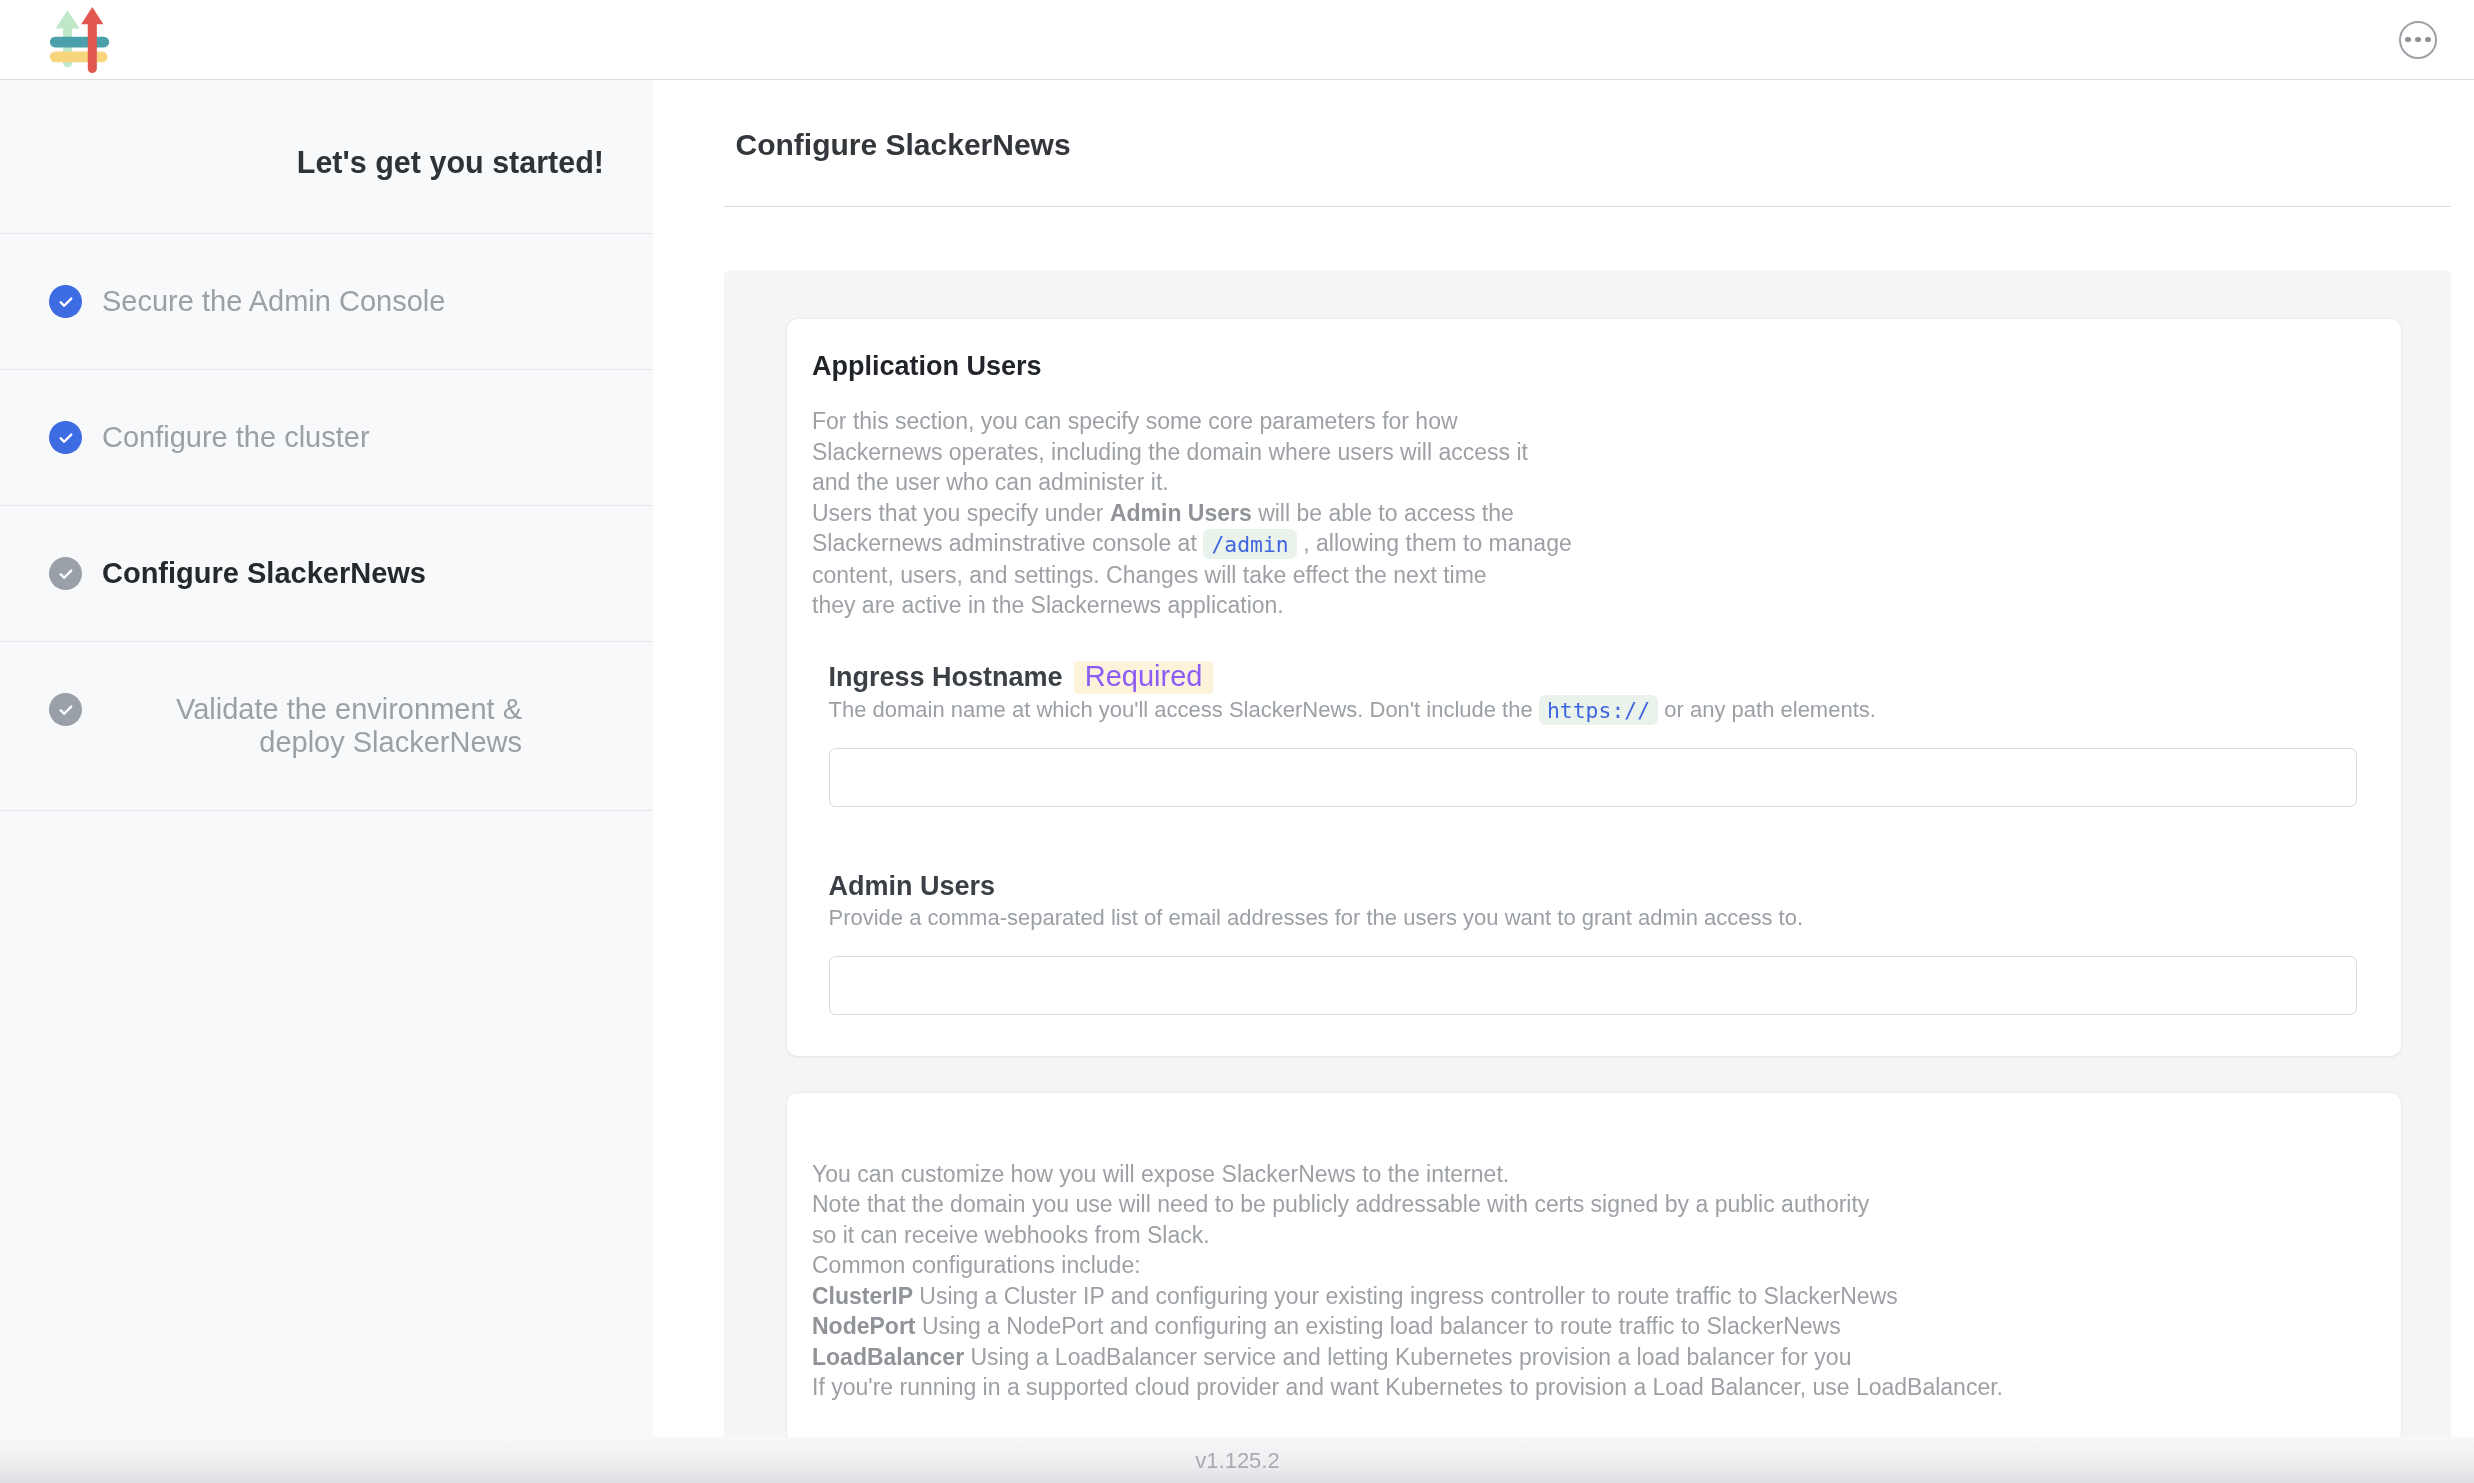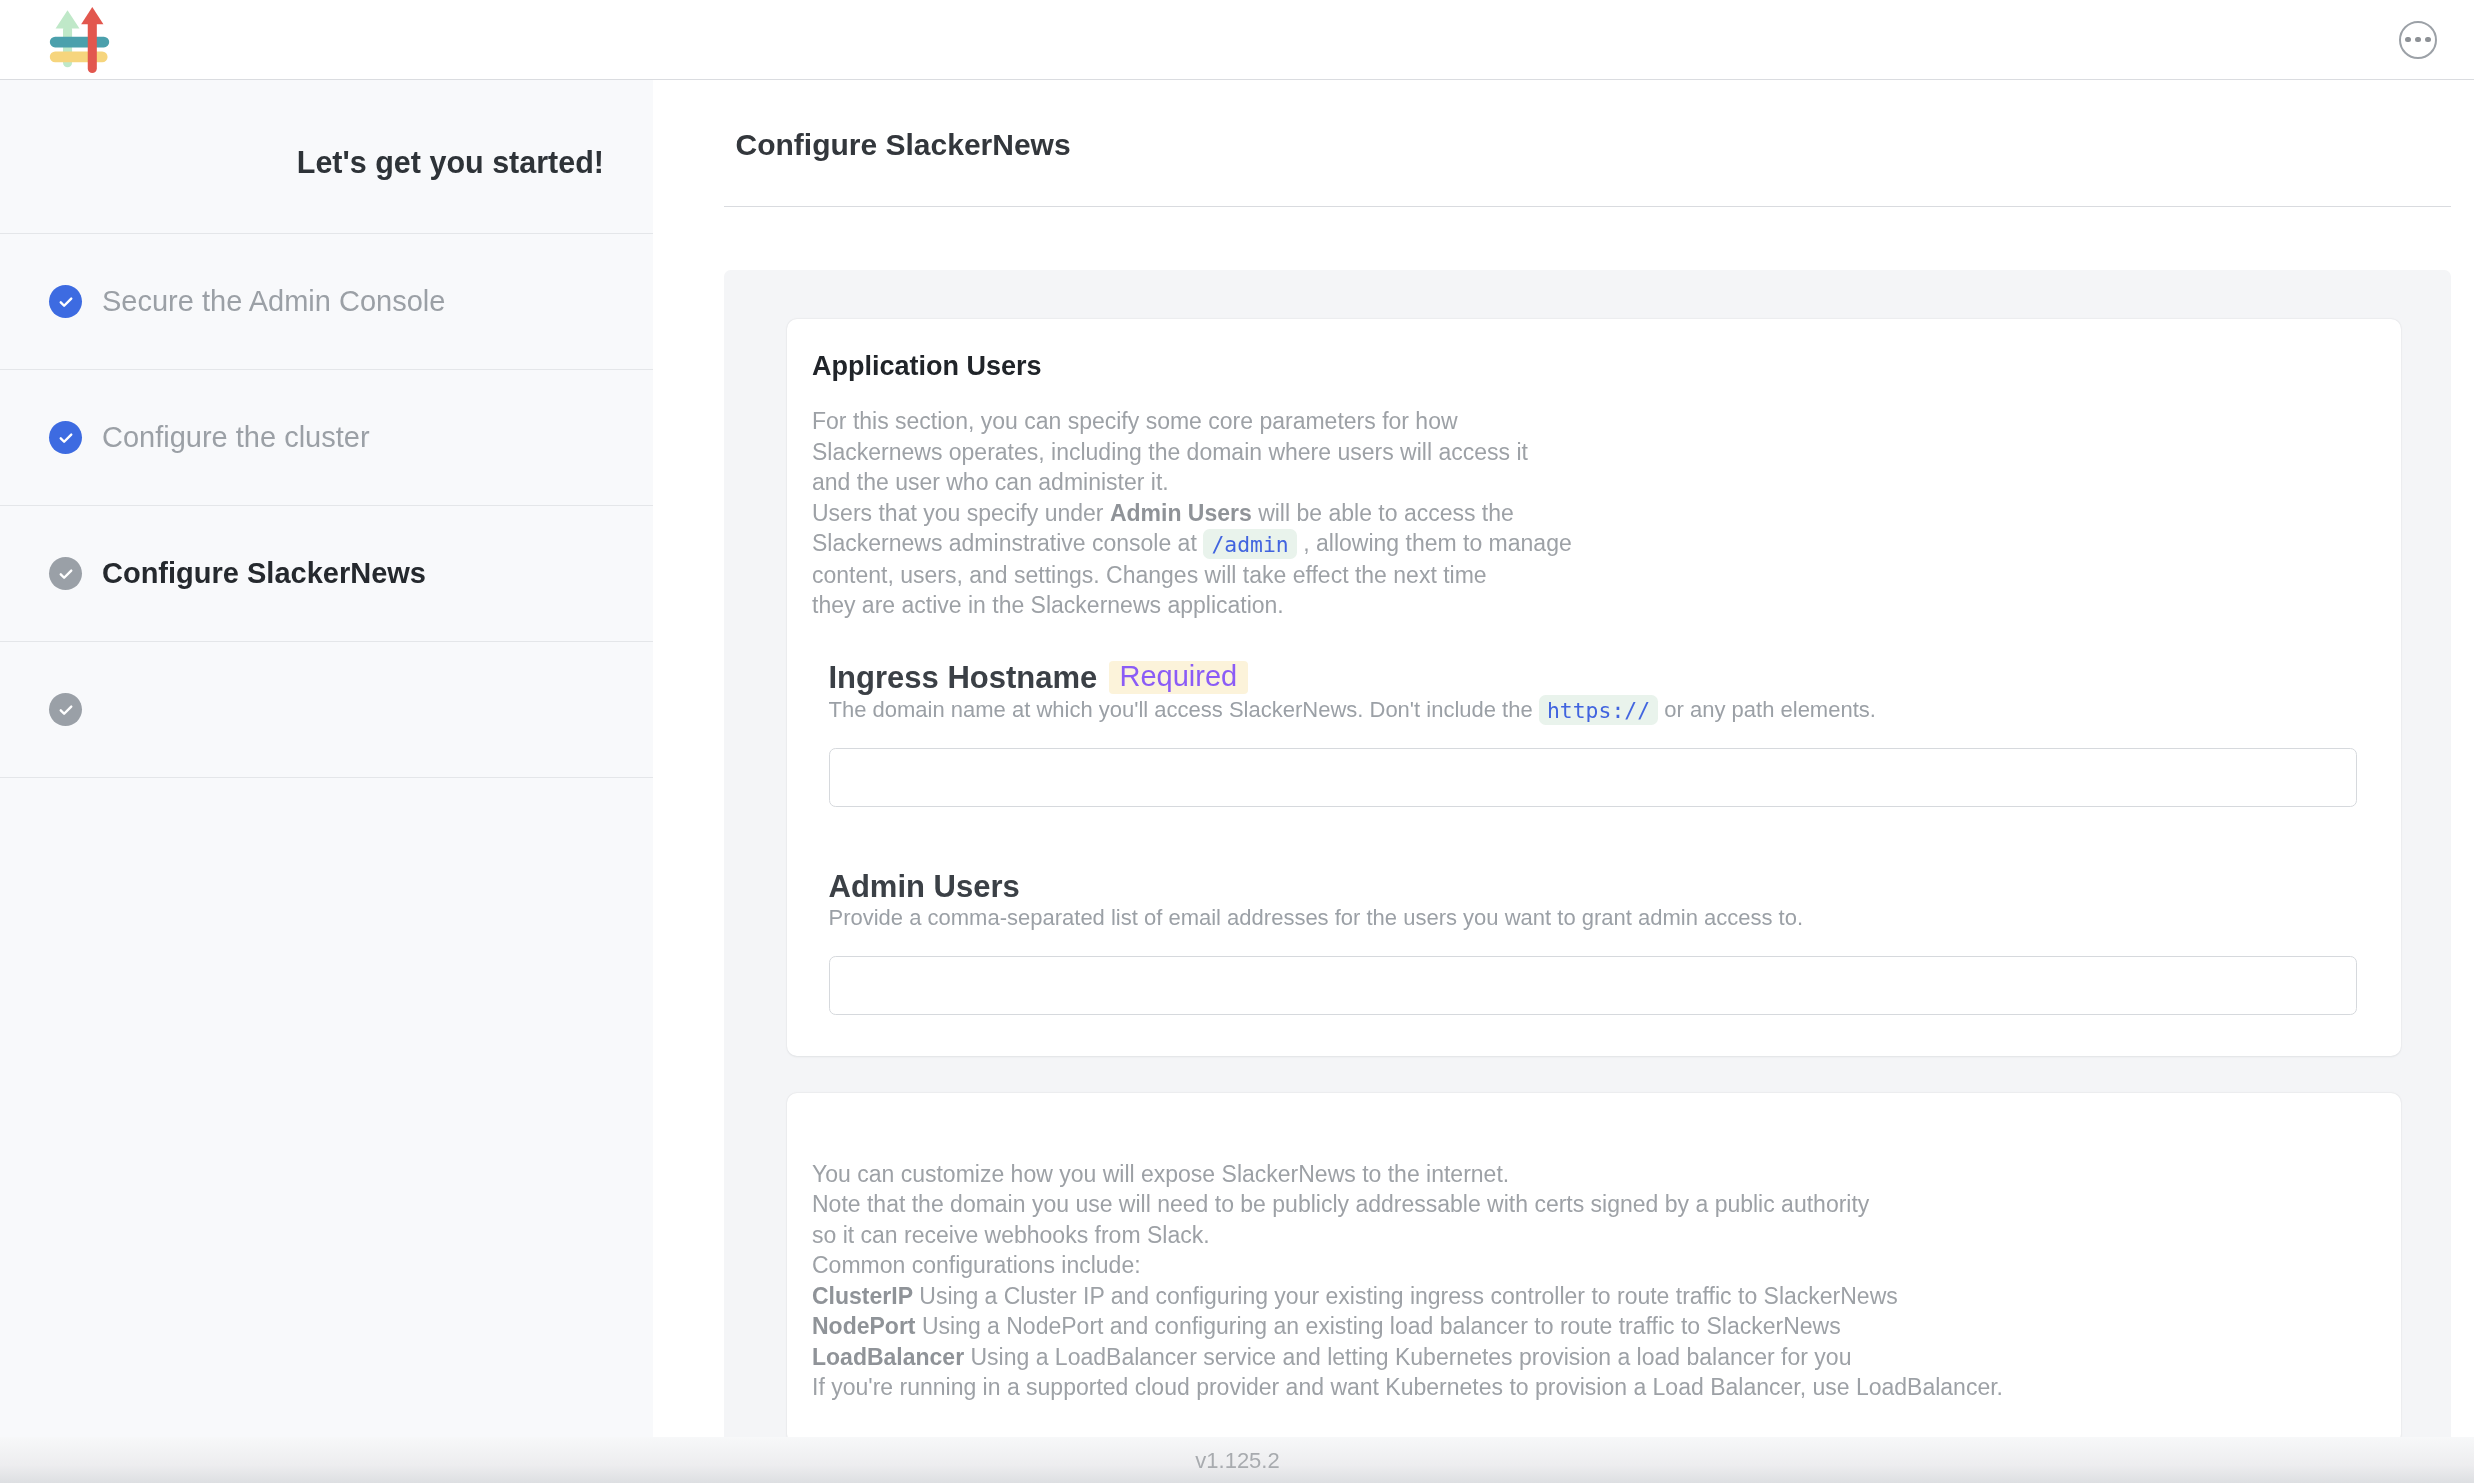--- a/index.html
+++ b/index.html
@@ -66,21 +66,21 @@
   .card-desc.wide-gap { margin-top:35px; }
   .seg-bold { font-weight:700; color:#8f9398; }
   .seg-code, .code-chip {
     font-family:"DejaVu Sans Mono", monospace; font-size:21.4px;
     color:#4164df; background:#e9f3ec; border-radius:6.6px; padding:2.5px 8.2px;
   }
   .field { margin-left:16.5px; margin-right:19px; }
   .field-1 { margin-top:40px; }
   .field-2 { margin-top:64px; }
   .field-label-row { display:flex; align-items:center; gap:11.5px; }
-  .field-label { font-size:31px; line-height:31px; font-weight:600; color:#3b4046; }
+  .field-label { font-size:27px; line-height:31px; font-weight:600; color:#3b4046; }
   .badge {
     font-size:29px; line-height:21.4px; color:#8b5cf6; background:#fcf3da;
     padding:5.8px 10.7px; border-radius:4.1px;
   }
   .field-help { margin-top:1.6px; font-size:22px; line-height:30.5px; color:#9ba0a6; }
   .text-input {
     margin-top:22px; width:100%; height:59px; background:#ffffff;
     border:0.8px solid #d6d9dd; border-radius:6.6px; font-size:23px;
     padding:0 18px; color:#33373c; outline:none; display:block;
     font-family:"Liberation Sans", sans-serif;
@@ -152,20 +152,21 @@
         </span>
         <span class="step-label">Configure SlackerNews</span>
       </div>
 
       <div class="step upcoming">
         <span class="step-icon">
           <svg viewBox="0 0 24 24" fill="none">
               <path d="M5 12.5l4.5 4.5L19 7.5" stroke="#ffffff" stroke-width="3.2" stroke-linecap="round" stroke-linejoin="round"></path>
             </svg>
         </span>
+        <span class="step-label">Validate the environment &amp; deploy SlackerNews</span>
       </div>
     </aside>
 
     <main class="main">
       <h1 class="main-heading">Configure SlackerNews</h1>
       <hr class="main-rule">
 
       <div class="panel">
 
         <section class="card">

